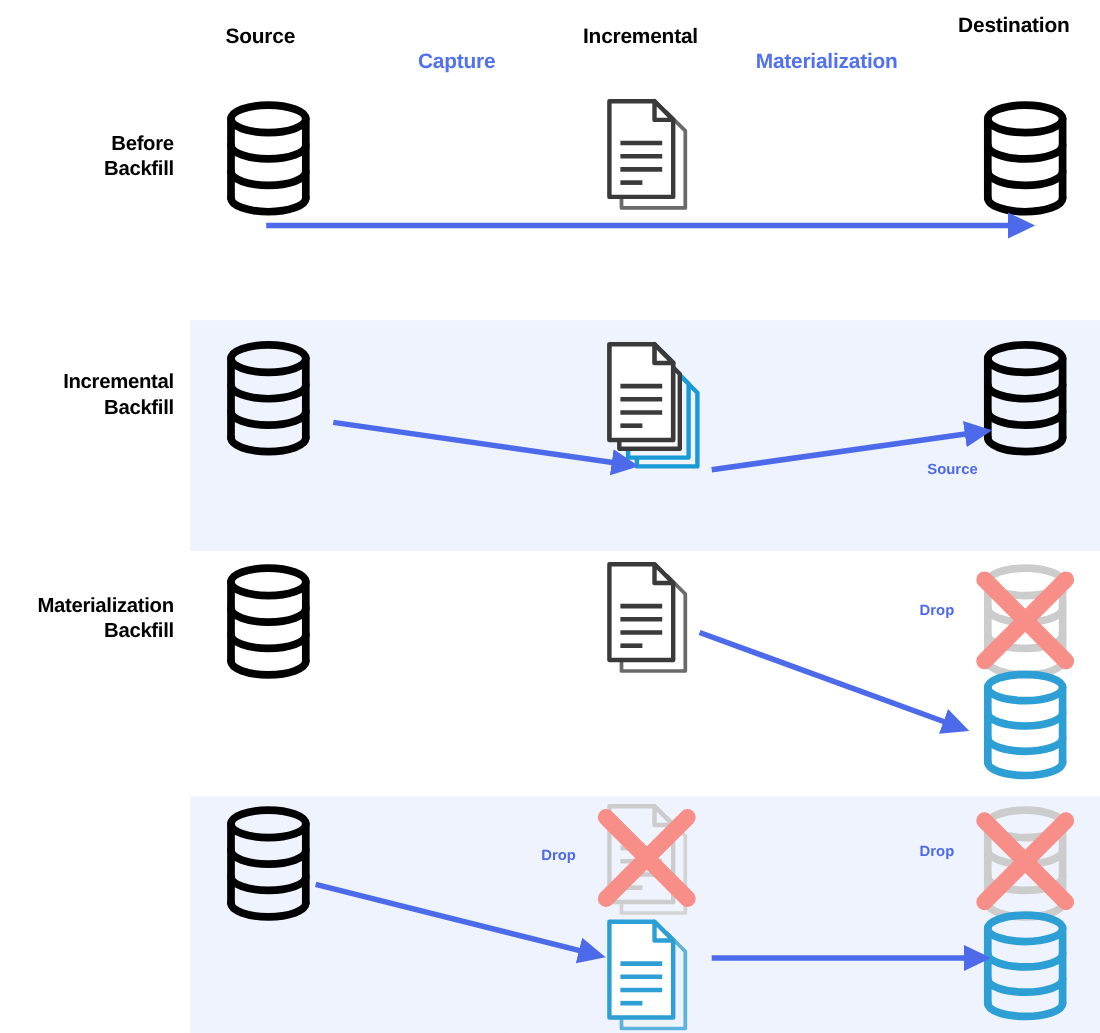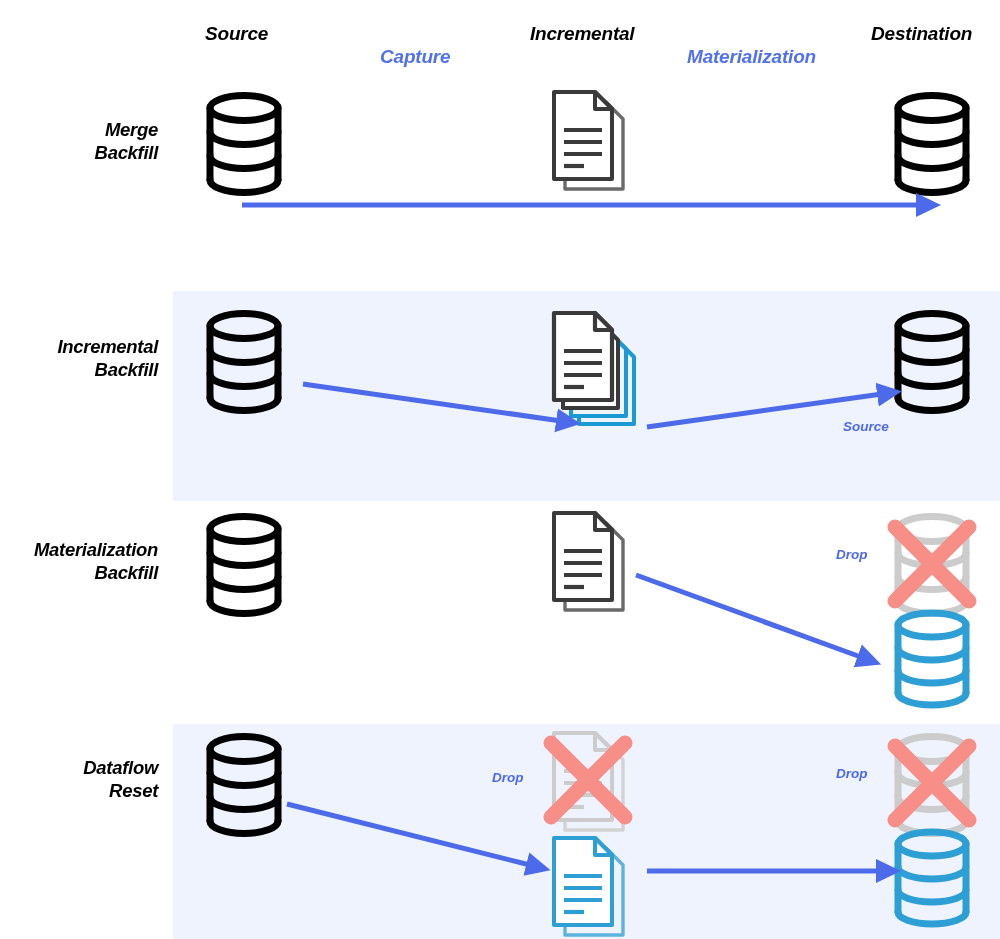--- a/index.html
+++ b/index.html
@@ -5,21 +5,21 @@
 <style>
   html,body{margin:0;padding:0;}
   body{
     width:1000px;height:939px;
     background:#ffffff;
     font-family:"Liberation Sans", sans-serif;
     position:relative;
     overflow:hidden;
     -webkit-font-smoothing:antialiased;
   }
-  #diagram-root{position:absolute;inset:0;width:852px;height:939px;font-style:italic;}
+  #diagram-root{position:absolute;inset:0;width:852px;height:939px;}
 
   
   .row-band{position:absolute;left:173px;width:827px;background:#eff3fd;}
 
   
   .col-head{
     position:absolute;
     font-weight:bold;
     font-size:19px;
     color:#000000;
@@ -61,30 +61,28 @@
 
 <div id="diagram-root">
 
   <div class="row-band" style="top:291px;height:210px;"></div>
   <div class="row-band" style="top:724px;height:215px;"></div>
 
   <div class="col-head" style="left:205px;top:23px;">Source</div>
   <div class="col-head accent" style="left:380px;top:46px;">Capture</div>
   <div class="col-head" style="left:530px;top:23px;">Incremental</div>
   <div class="col-head accent" style="left:687px;top:46px;">Materialization</div>
-  <div class="col-head" style="left:871px;top:23px;text-align:right;">Destination</div>
-
-  <div class="row-label" style="left:0px;top:118px;width:158px;">Merge
+  <div class="col-head" style="left:871px;top:13px;text-align:right;">Destination</div>
+
+  <div class="row-label" style="left:0px;top:118px;width:158px;">Before
 Backfill</div>
   <div class="row-label" style="left:0px;top:335px;width:158px;">Incremental
 Backfill</div>
   <div class="row-label" style="left:0px;top:538px;width:158px;">Materialization
 Backfill</div>
-  <div class="row-label" style="left:0px;top:756px;width:158px;">Dataflow
-Reset</div>
 
   <div class="icon" style="left:205px;top:92px;">
     <svg width="78" height="104" viewBox="0 0 78 104">
       <g fill="none" stroke="#000000" stroke-width="7" stroke-linecap="round">
         <ellipse cx="39" cy="16" rx="34" ry="12.5"></ellipse>
         <path d="M5 16 V88"></path>
           <path d="M73 16 V88"></path>
         <path d="M5 88 a34 12.5 0 0 0 68 0"></path>
         <path d="M5 40 a34 12.5 0 0 0 68 0"></path>
         <path d="M5 64 a34 12.5 0 0 0 68 0"></path>

